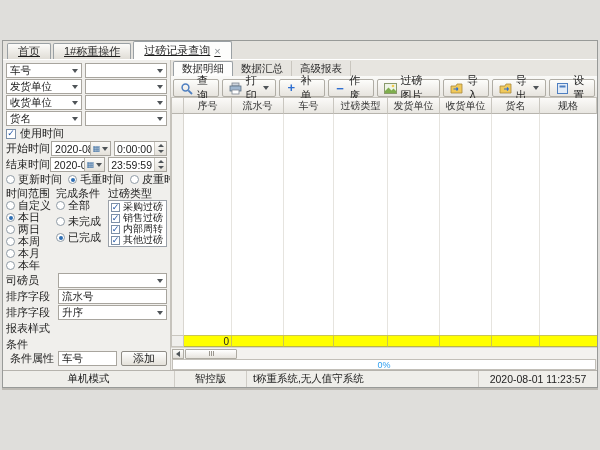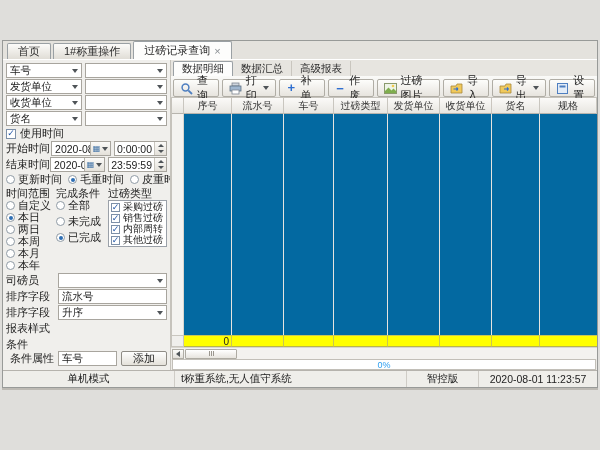--- a/index.html
+++ b/index.html
@@ -2,21 +2,21 @@
 <html><head>
 <meta charset="utf-8">
 <style>
   * { margin:0; padding:0; box-sizing:border-box; }
   html,body { width:600px; height:450px; overflow:hidden; }
   body { font-family:"Liberation Sans","DejaVu Sans",sans-serif; font-size:11px; color:#1c1c1c; background:#dfdedb; }
   .screen { position:relative; width:600px; height:450px; background:#dfdedb; }
   .window { position:absolute; left:2px; top:40px; width:596px; height:348px; background:#f0efec; border:1px solid #989a98; box-shadow:0 2px 0 #bdbab4; }
 
   
-  .doc-tabbar { height:19px; background:#e4e2dd; display:flex; align-items:flex-end; padding-left:4px; border-bottom:1px solid #ffffff; }
+  .doc-tabbar { height:19px; background:#e4e2dd; display:flex; align-items:flex-end; padding-left:4px; border-bottom:1px solid #ffffff;text-decoration:underline; }
   .doctab { height:16px; padding:0 10px; display:flex; align-items:center; gap:4px;
             background:linear-gradient(#fcfbf9,#e0ddd6); border:1px solid #9aa0a4; border-bottom:none;
             border-radius:2px 2px 0 0; margin-right:2px; color:#2a2a2a; cursor:default; }
   .doctab.active { height:18px; background:#fdfdfc; font-weight:normal; }
   .closex { color:#8a8f94; font-size:11px; line-height:10px; }
 
   
   .main { display:flex; height:calc(100% - 19px - 17px); overflow:hidden; }
 
   
@@ -65,21 +65,21 @@
   .subtabs { height:16px; display:flex; align-items:flex-end; background:#e7e5e0; padding-left:2px; }
   .subtab { height:15px; padding:0 8px; display:flex; align-items:center; font-size:10.5px; color:#2a2a2a; border-right:1px solid #c9c6bf; }
   .subtab.active { background:#fdfdfc; border:1px solid #9aa0a4; border-bottom:none; border-radius:2px 2px 0 0;align-items:center; }
   .toolbar { height:22px; background:linear-gradient(#fafaf8,#e9e7e2); border-bottom:1px solid #c6c3bc; display:flex; align-items:flex-end; padding:0 2px; gap:3px; }
   .tbtn { height:18px; padding:0 6px; display:flex; align-items:center; gap:4px; background:linear-gradient(#fdfdfb,#e7e4de); border:1px solid #b0ada5; border-radius:2px; }
   .tbtn .caret { position:static; margin-left:1px; }
   .ticon { width:13px; height:13px; display:inline-flex; align-items:center; justify-content:center; }
   .glyph-plus { color:#2f6fd0; font-weight:bold; font-size:13px; line-height:12px; }
   .glyph-minus { color:#2f6fd0; font-weight:bold; font-size:13px; line-height:11px; }
 
-  .grid { flex:1; display:flex; flex-direction:column; background:#0369a1; border-left:1px solid #c6c3bc; min-height:0; }
+  .grid { flex:1; display:flex; flex-direction:column; background:#ffffff; border-left:1px solid #c6c3bc; min-height:0; }
   .grid-header { height:16px; display:flex; flex:none; }
   .gh-cell { background:linear-gradient(#fbfaf8,#e8e6e1); border-right:1px solid #c9c6bf; border-bottom:1px solid #b7b4ad; display:flex; align-items:center; justify-content:center; font-size:10px; color:#333; }
   .ind { width:12px; flex:none; }
   .c0{width:48px;flex:none;} .c1{width:52px;flex:none;} .c2{width:50px;flex:none;} .c3{width:54px;flex:none;}
   .c4{width:52px;flex:none;} .c5{width:52px;flex:none;} .c6{width:48px;flex:none;} .c7{flex:1;}
   .grid-body { flex:1; display:flex; min-height:0; }
   .gb-cell { border-right:1px solid #e6e4df; }
   .gb-ind { width:12px; flex:none; background:#f4f3f0; border-right:1px solid #d9d6d0; }
 
   .summary-row { height:12px; flex:none; display:flex; border-left:1px solid #c6c3bc; }
@@ -499,25 +499,25 @@
         <div class="progress">
           <span>0%</span>
         </div>
       </div>
     </div>
 
     <div class="statusbar">
       <div class="sb-seg sb-1">
           <span>单机模式</span>
         </div>
+      <div class="sb-seg sb-2">
+          <span>智控版</span>
+        </div>
       <div class="sb-seg sb-3">
           <span>t称重系统,无人值守系统</span>
         </div>
-      <div class="sb-seg sb-2">
-          <span>智控版</span>
-        </div>
       <div class="sb-seg sb-4">
           <span>2020-08-01 11:23:57</span>
         </div>
     </div>
 
   </div>
 </div>
 
 </body></html>

